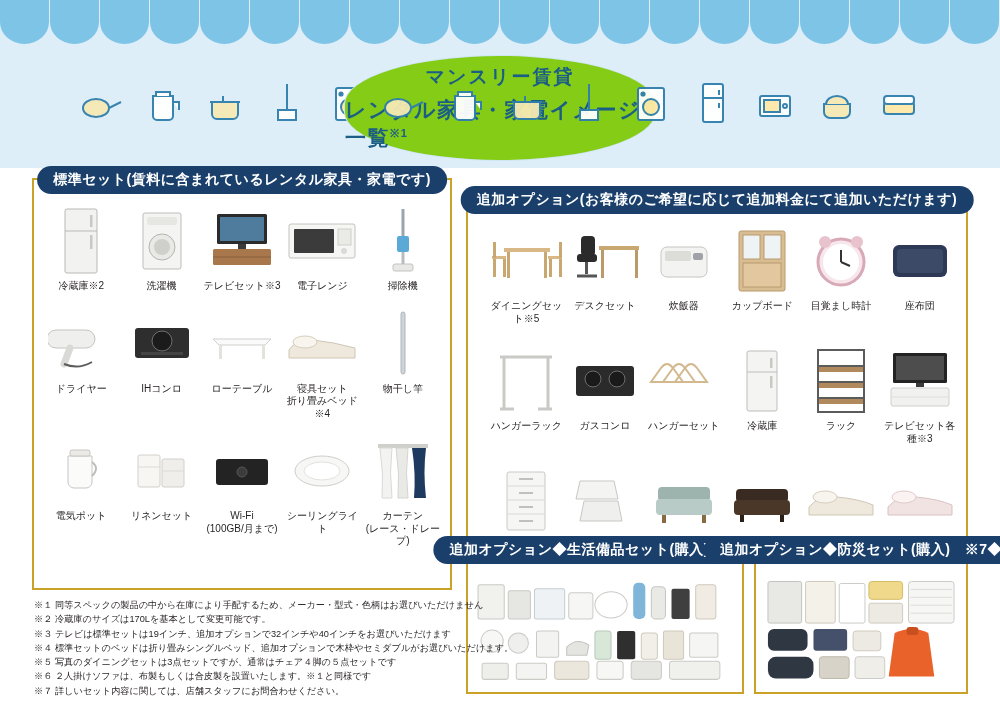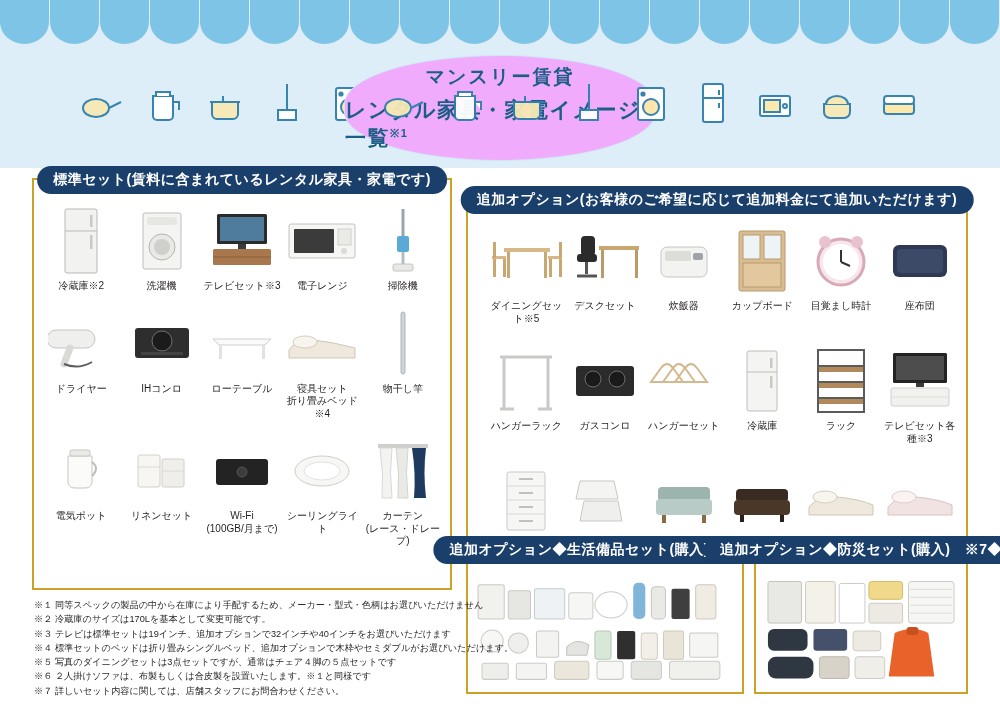--- a/index.html
+++ b/index.html
@@ -57,21 +57,21 @@
   }
   .hicon svg { width: 100%; height: 100%; display: block; }
 
   .title-plate {
     position: absolute;
     left: 50%;
     transform: translateX(-50%);
     top: 56px;
     width: 310px;
     height: 104px;
-    background: #f0abfc;
+    background: #84cc16;
     border-radius: 50% / 46%;
     box-shadow: 0 0 0 1px #cfe6f3;
     display: flex;
     flex-direction: column;
     align-items: center;
     justify-content: center;
     gap: 6px;
   }
   .title-line1 {
     font-size: 19px;

